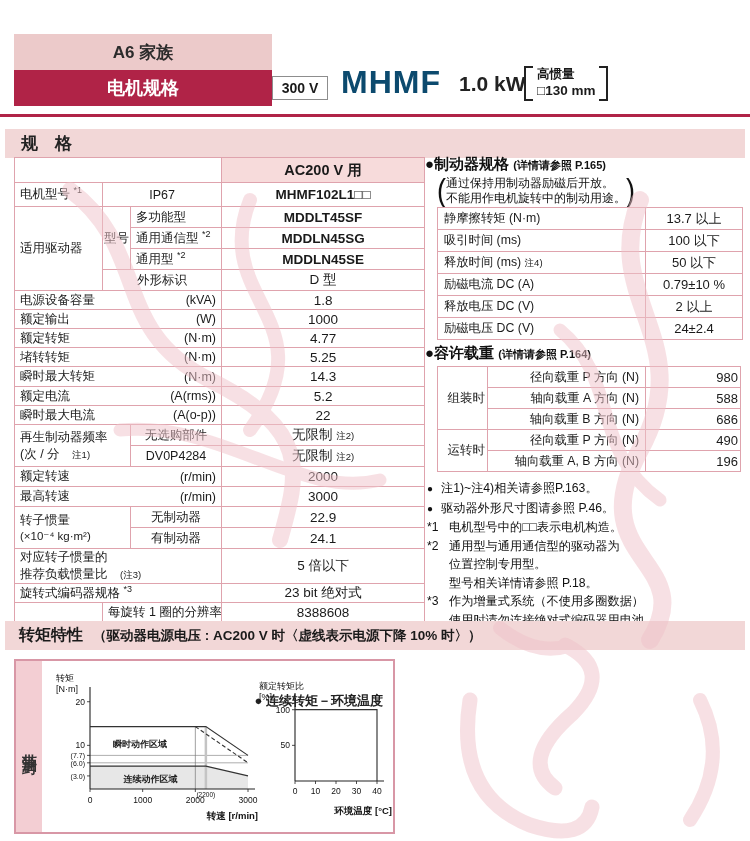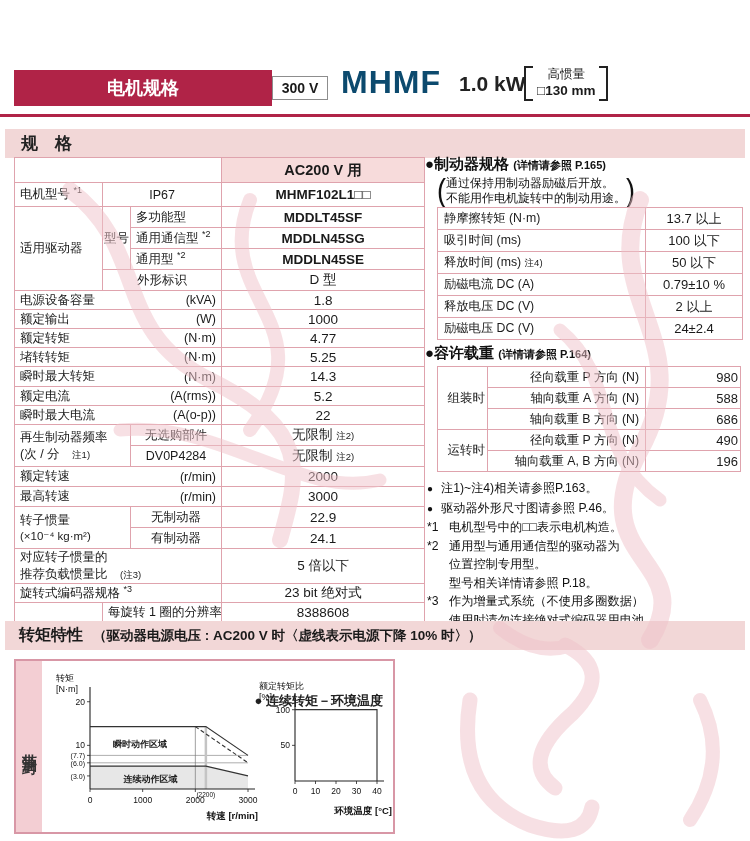--- a/index.html
+++ b/index.html
@@ -11,21 +11,21 @@
   #section-tab{top:70px;height:36px;background:#b02347;color:#fff;font-size:18px;font-weight:bold;}
   #voltage-badge{position:absolute;left:272px;top:76px;width:54px;height:22px;border:1.5px solid #8d8d8d;
         background:#fff;display:flex;align-items:center;justify-content:center;font-size:14px;font-weight:bold;}
   #series-name{position:absolute;left:341px;top:64px;font-size:32px;font-weight:bold;letter-spacing:1px;color:#0c4a6e;}
   #power-rating{position:absolute;left:459px;top:72px;font-size:21px;font-weight:bold;color:#222;}
   #inertia-bracket{position:absolute;left:524px;top:66px;display:flex;align-items:stretch;}
   .brkt{width:7px;border-top:2px solid #222;border-bottom:2px solid #222;}
   .brkt.l{border-left:2px solid #222;}
   .brkt.r{border-right:2px solid #222;}
   #inertia-bracket .lines{padding:1px 4px;line-height:1.25;}
-  #inertia-bracket .l1{font-size:12.5px;font-weight:normal;text-align:center;}
+  #inertia-bracket .l1{font-size:12.5px;font-weight:bold;}
   #inertia-bracket .l2{font-size:13.5px;font-weight:bold;}
   #header-rule{position:absolute;left:0;top:114px;width:750px;height:3px;background:#b02347;}
   
   .secbar{position:absolute;left:5px;width:740px;height:29px;background:#f2d7d7;display:flex;align-items:center;}
   #spec-bar{top:129px;}
   #spec-bar span{font-size:17px;font-weight:bold;margin-left:16px;color:#222;}
   #torque-bar{top:621px;}
   #torque-bar .t{font-size:16px;font-weight:bold;margin-left:14px;}
   #torque-bar .s{font-size:13.5px;font-weight:600;margin-left:10px;}
   
@@ -67,20 +67,23 @@
   #chart-tt{position:absolute;left:243px;top:16px;}
   svg text{font-family:"Liberation Sans","DejaVu Sans",sans-serif;}
   
   #watermark{position:absolute;left:0;top:0;pointer-events:none;z-index:30;opacity:.5;}
 </style>
 </head>
 <body>
 
 <div id="page">
 
+  <div class="tab" id="family-tab">
+    <span>A6 家族</span>
+  </div>
   <div class="tab" id="section-tab">
     <span>电机规格</span>
   </div>
   <div id="voltage-badge">
     <span>300 V</span>
   </div>
   <div id="series-name">MHMF</div>
   <div id="power-rating">1.0 kW</div>
   <div id="inertia-bracket">
     <span class="brkt l"></span>

